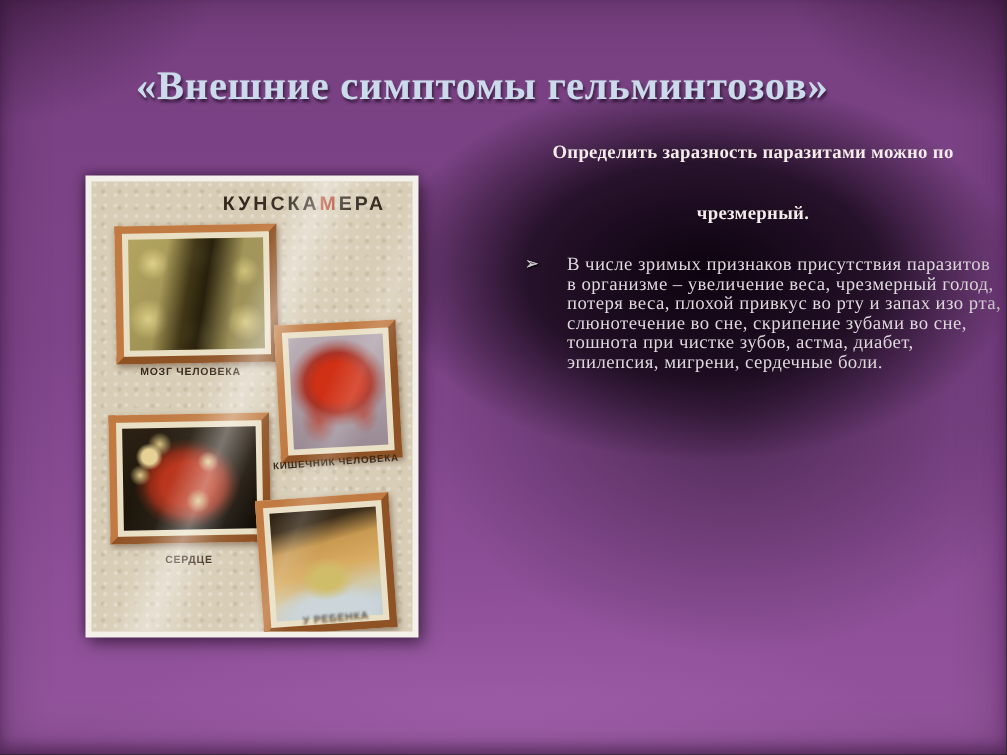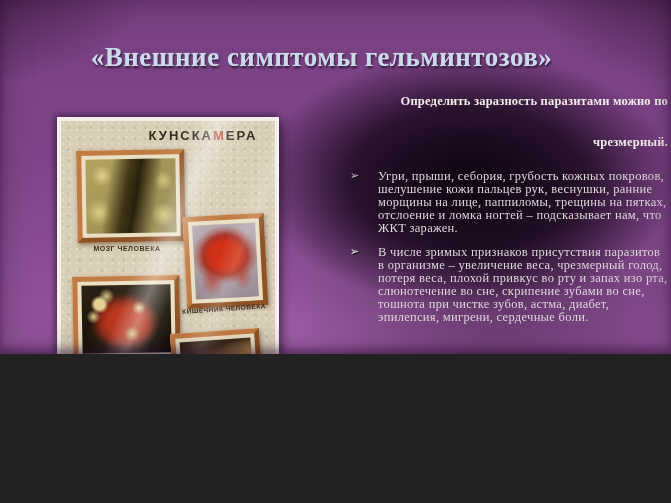--- a/index.html
+++ b/index.html
@@ -1,20 +1,20 @@
 <!DOCTYPE html>
 <html><head>
 <meta charset="utf-8">
 <style>
   html, body { margin: 0; padding: 0; background: #222; }
   * { box-sizing: border-box; }
 
   .slide {
     position: relative;
-    width: 671px; height: 354px;
+    width: 671px; height: 503px;
     overflow: hidden;
     font-family: "Liberation Serif", "DejaVu Serif", serif;
     background:
       radial-gradient(ellipse 280px 170px at 468px 180px, rgba(8,0,10,0.95) 0%, rgba(8,0,10,0.72) 42%, rgba(8,0,10,0) 75%),
       radial-gradient(ellipse 300px 230px at 490px 275px, rgba(8,0,10,0.42), rgba(8,0,10,0) 70%),
       radial-gradient(ellipse 240px 150px at -20px -20px, rgba(28,6,28,0.55), rgba(28,6,28,0) 70%),
       radial-gradient(ellipse 240px 150px at 691px -20px, rgba(28,6,28,0.55), rgba(28,6,28,0) 70%),
       radial-gradient(ellipse 420px 190px at 50% 104%, rgba(205,135,215,0.28), rgba(205,135,215,0) 70%),
       linear-gradient(180deg, #774080 0%, #7e4489 45%, #8d4f97 78%, #93549c 100%);
   }
@@ -122,21 +122,21 @@
   .glare {
     position: absolute; inset: 0; pointer-events: none;
     background:
       linear-gradient(112deg, rgba(255,255,255,0) 33%, rgba(255,255,255,0.06) 40%, rgba(255,255,255,0.40) 47%, rgba(255,255,255,0.08) 54%, rgba(255,255,255,0) 60%),
       linear-gradient(112deg, rgba(255,255,255,0) 63%, rgba(255,255,255,0.16) 69%, rgba(255,255,255,0) 75%);
   }
 
   
   .content { position: absolute; left: 336px; top: 95px; width: 332px; }
   .intro {
-    margin: 0; text-align: right;
+    margin: 0; text-align: center;
     font-size: 12.5px; line-height: 13.7px; font-weight: bold;
     color: #f3ece9; letter-spacing: 0.2px;
   }
   .intro .line { white-space: nowrap; }
 
   .bullets { list-style: none; margin: 20px 0 0 0; padding: 0; }
   .bullets li {
     position: relative; padding-left: 42px; margin-bottom: 11px;
     font-size: 12.5px; line-height: 13px; letter-spacing: 0.3px;
     color: #ded7dc;
@@ -188,21 +188,20 @@
     <p class="intro">
       <span class="line">Определить заразность паразитами можно по</span><br>
       <br>
       <br>
       <span class="line">чрезмерный.</span>
     </p>
 
     <ul class="bullets">
       <li>
         <span class="marker">➢</span>
-        <span class="btext">Угри, прыши, себория, грубость кожных покровов, шелушение кожи пальцев рук, веснушки, ранние морщины на лице, паппиломы, трещины на пятках, отслоение и ломка ногтей – подсказывает нам, что ЖКТ заражен.</span>
       </li>
       <li>
         <span class="marker">➢</span>
       </li>
       <li>
         <span class="marker">➢</span>
         <span class="btext">В числе зримых признаков присутствия паразитов в организме – увеличение веса, чрезмерный голод, потеря веса, плохой привкус во рту и запах изо рта, слюнотечение во сне, скрипение зубами во сне, тошнота при чистке зубов, астма, диабет, эпилепсия, мигрени, сердечные боли.</span>
       </li>
     </ul>
   </div>

